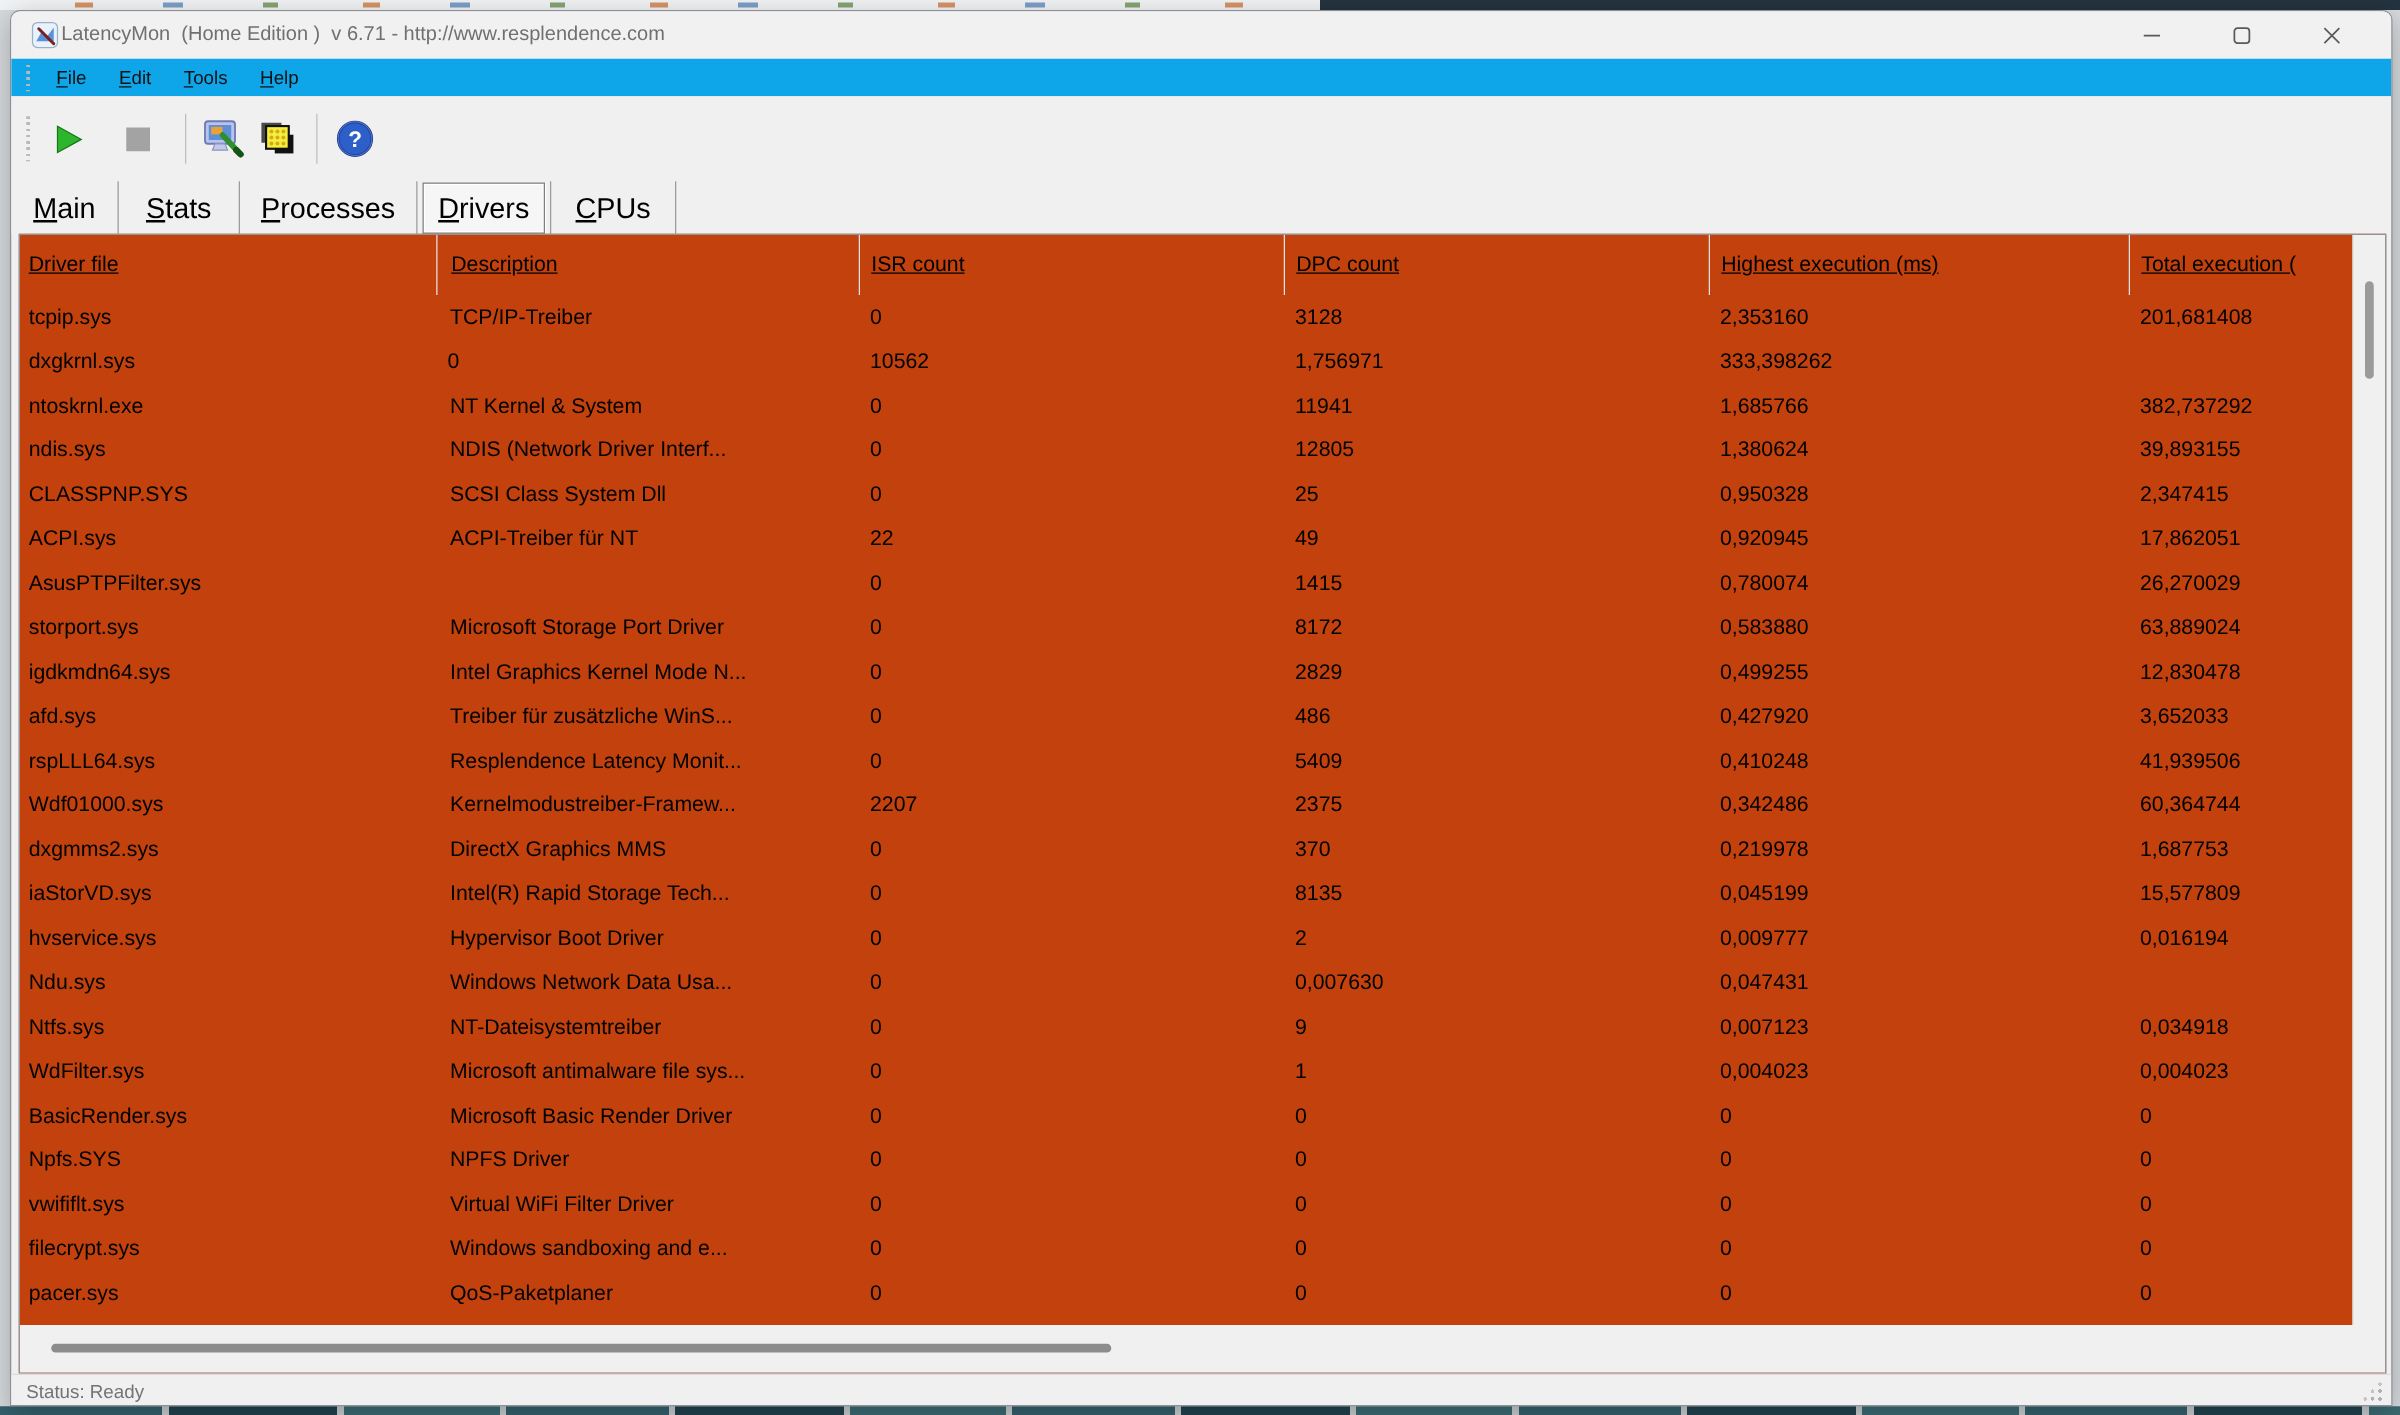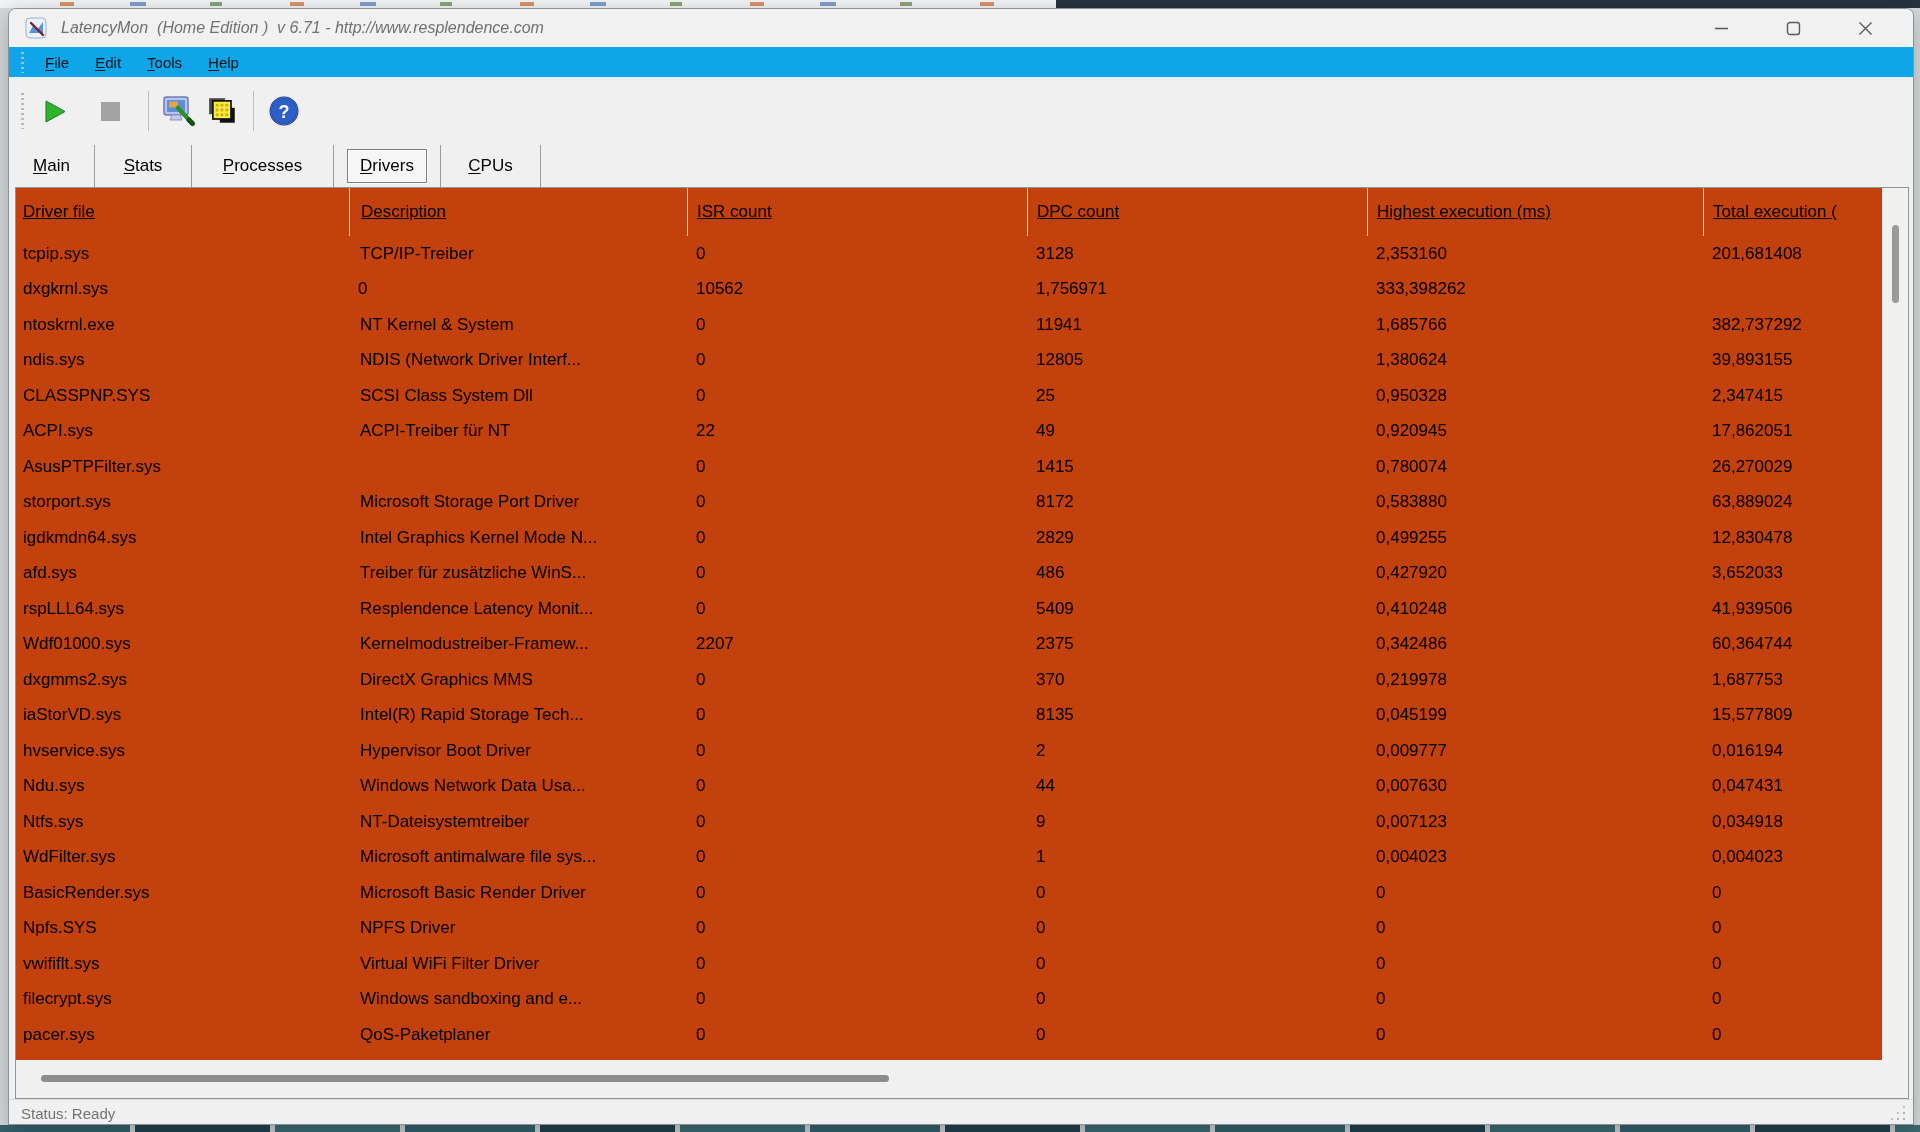--- a/index.html
+++ b/index.html
@@ -16,41 +16,41 @@
     background:repeating-linear-gradient(90deg,#35616e 0 130px,#c9ced1 130px 135px,#22424e 135px 270px,#c9ced1 270px 275px,#3c6b74 275px 400px,#c9ced1 400px 405px); }
 
   
   .window { position:absolute; left:8px; top:8px; width:1906px; height:1117px;
     background:#f0f0f0; border:1px solid #8a9199; border-radius:8px 8px 0 0;
     box-shadow:0 6px 22px rgba(0,0,0,.25); overflow:hidden; }
 
   .titlebar { position:absolute; left:0; top:0; right:0; height:38px; background:#f1f1f1;
     display:flex; align-items:center; }
   .app-icon { margin-left:16px; width:22px; height:22px; flex:0 0 auto; }
-  .title-text { margin-left:14px; font-size:16px; color:#707070; white-space:pre;font-style:italic; }
+  .title-text { margin-left:2px; font-size:16px; color:#707070; white-space:pre; }
   .caption-buttons { margin-left:auto; display:flex; height:100%; margin-right:12px; }
   .cap-btn { width:72px; height:100%; display:flex; align-items:center; justify-content:center; cursor:default; }
 
   .menubar { position:absolute; left:0; top:38px; right:0; height:30px; background:#0ea5e9;
     display:flex; align-items:center; font-size:15px; color:#111; }
   .gripper { width:3px; height:70%; margin-left:12px; margin-right:8px;
     background:repeating-linear-gradient(180deg,#b9b9b9 0 2px, transparent 2px 5px); }
   .menu-item { padding:3px 13px; cursor:default; }
   .menu-item u { text-underline-offset:2px; }
 
   .toolbar { position:absolute; left:0; top:68px; right:0; height:68px; background:#f0f0f0;
     display:flex; align-items:center; }
   .toolbar .gripper { height:52%; margin-right:6px; }
   .tb-btn { width:44px; height:44px; border:none; background:transparent; display:flex;
     align-items:center; justify-content:center; cursor:default; }
   .tb-sep { width:1px; height:40px; background:#bdbdbd; margin:0 8px; }
   .stop-square { width:19px; height:19px; background:#a3a3a3; }
 
   .tabbar { position:absolute; left:0; top:136px; right:0; height:42px; background:#f0f0f0;
-    display:flex; align-items:stretch; font-size:17px; color:#000; }
+    display:flex; align-items:stretch; font-size:23px; color:#000; }
   .tab { display:flex; align-items:center; justify-content:center; border-right:1px solid #9b9b9b; cursor:default; }
   .tab u { text-underline-offset:2px; }
   .t0{width:86px}.t1{width:97px}.t2{width:142px}.t3{width:107px}.t4{width:100px}
   .tab-label { padding:4px 10px; border:1px solid transparent; }
   .tab-label.active { background:#f6f6f6; border:1px solid #7e7e7e;
     box-shadow:inset 0 0 0 1px #ffffff, 1px 1px 0 #fdfdfd; padding:6px 12px; }
 
   
   .panel { position:absolute; left:6px; top:178px; width:1894px; height:912px;
     background:#c2410c; border:1px solid #8f9499;text-decoration:underline; }
@@ -325,21 +325,20 @@
             <div class="tcell c1">Hypervisor Boot Driver</div>
             <div class="tcell c2">0</div>
             <div class="tcell c3">2</div>
             <div class="tcell c4">0,009777</div>
             <div class="tcell c5">0,016194</div>
           </div>
           <div class="trow">
             <div class="tcell c0">Ndu.sys</div>
             <div class="tcell c1">Windows Network Data Usa...</div>
             <div class="tcell c2">0</div>
-            <div class="tcell c3">44</div>
             <div class="tcell c4">0,007630</div>
             <div class="tcell c5">0,047431</div>
           </div>
           <div class="trow">
             <div class="tcell c0">Ntfs.sys</div>
             <div class="tcell c1">NT-Dateisystemtreiber</div>
             <div class="tcell c2">0</div>
             <div class="tcell c3">9</div>
             <div class="tcell c4">0,007123</div>
             <div class="tcell c5">0,034918</div>

